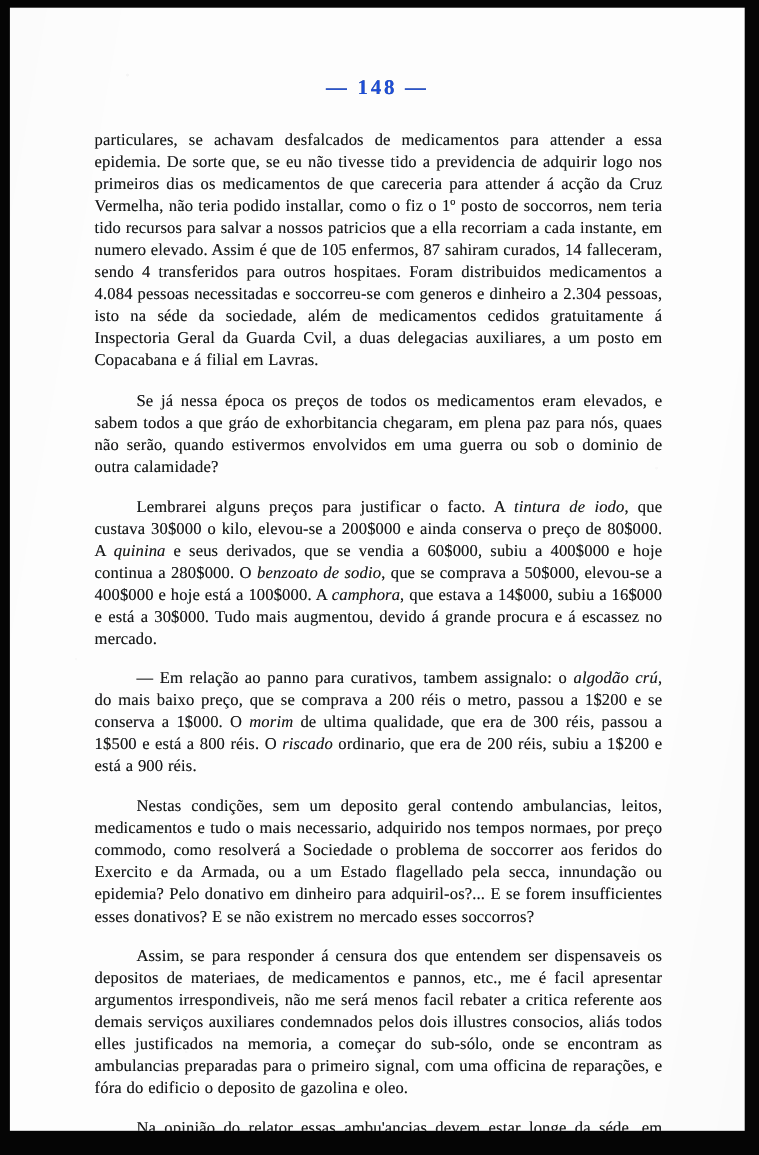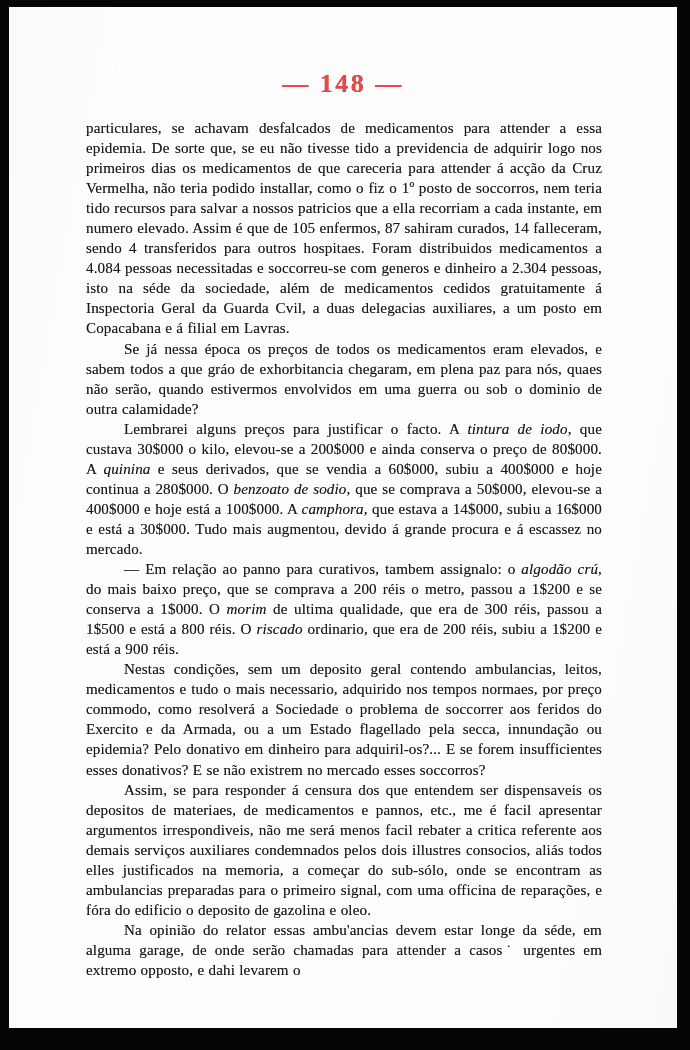--- a/index.html
+++ b/index.html
@@ -56,24 +56,24 @@
   #page-header {
     position: absolute;
     left: 0;
     top: 62px;
     width: 668px;
     text-align: center;
   }
   #page-header .folio {
     display: inline-block;
     font-family: "Liberation Serif", serif;
-    font-size: 26px;
+    font-size: 19px;
     font-weight: 700;
     letter-spacing: 2.5px;
-    color: #ef4444;
+    color: #1d4ed8;
     text-shadow: 0 0 0.6px rgba(0,0,0,0.55);
   }
 
   
   #text-column {
     position: absolute;
     left: 77px;
     top: 111px;
     width: 516px;
   }
@@ -86,21 +86,21 @@
     color: #17191a;
     text-align: justify;
     text-align-last: left;
     letter-spacing: 0.12px;
     word-spacing: 0.4px;
     text-shadow: 0 0 0.55px rgba(10,10,10,0.50);
     hyphens: none;
     -webkit-hyphens: none;
   }
   p.para + p.para {
-    margin-top: 0;
+    margin-top: 16px;
   }
   p.para.indent {
     text-indent: 38px;
   }
   
   p.para.cont {
     text-indent: 0;
   }
   p.para i, p.para em {
   }

